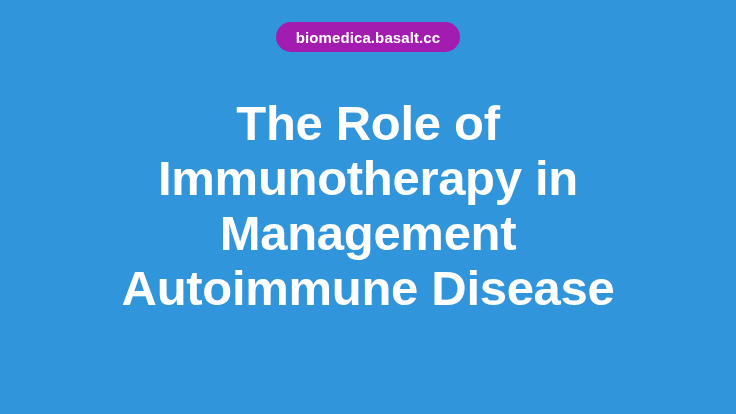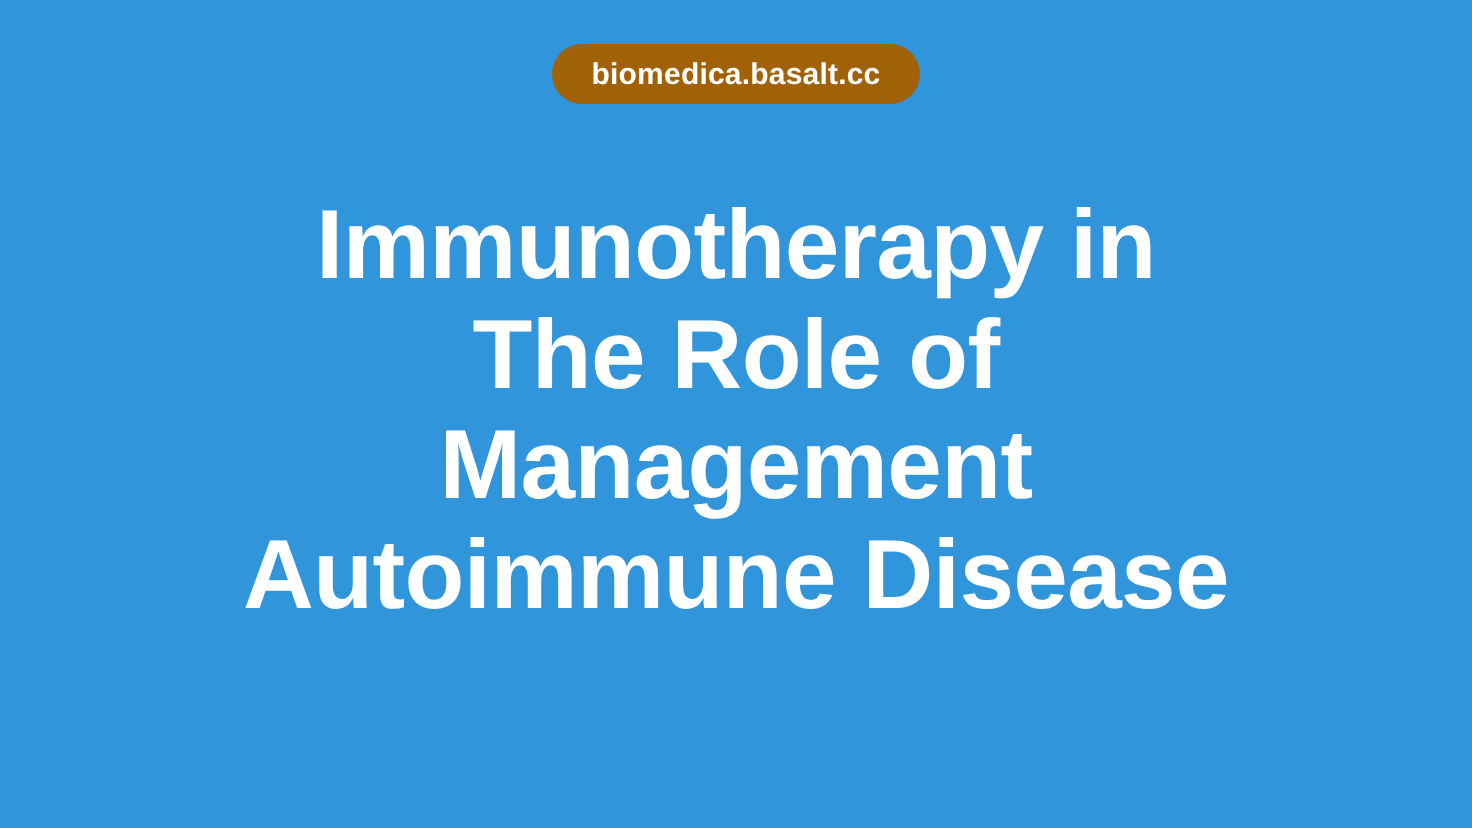--- a/index.html
+++ b/index.html
@@ -22,21 +22,21 @@
     display: flex;
     flex-direction: column;
     align-items: center;
   }
 
   #domain-badge {
     margin-top: 22px;
     height: 30px;
     padding: 0 20px;
     border-radius: 999px;
-    background: #a16207;
+    background: #a21caf;
     display: flex;
     align-items: center;
     justify-content: center;
     flex: 0 0 auto;
   }
 
   #domain-badge-label {
     color: #ffffff;
     font-size: 15px;
     font-weight: bold;
@@ -66,19 +66,19 @@
 </head>
 <body>
 
 <div id="og-card">
 
   <div id="domain-badge">
     <span id="domain-badge-label">biomedica.basalt.cc</span>
   </div>
 
   <div id="headline-block">
+    <div class="headline-line">The Role of</div>
     <div class="headline-line">Immunotherapy in</div>
-    <div class="headline-line">The Role of</div>
     <div class="headline-line">Management</div>
     <div class="headline-line">Autoimmune Disease</div>
   </div>
 
 </div>
 
 </body></html>

